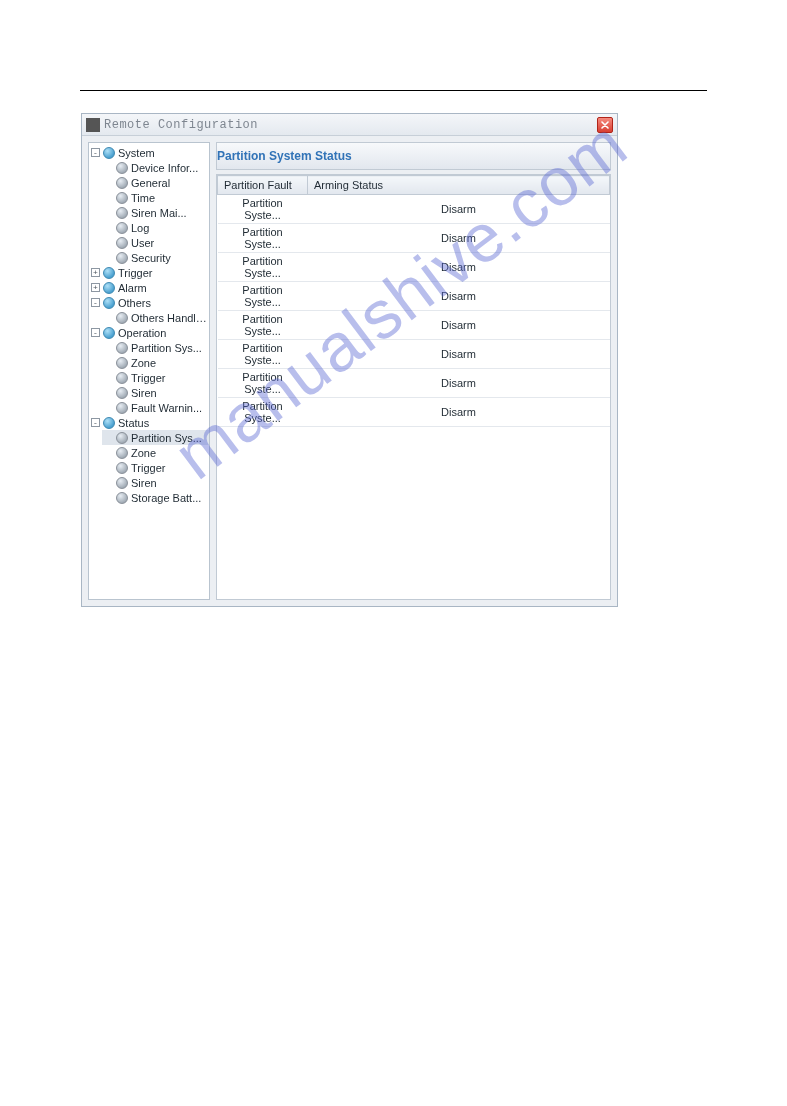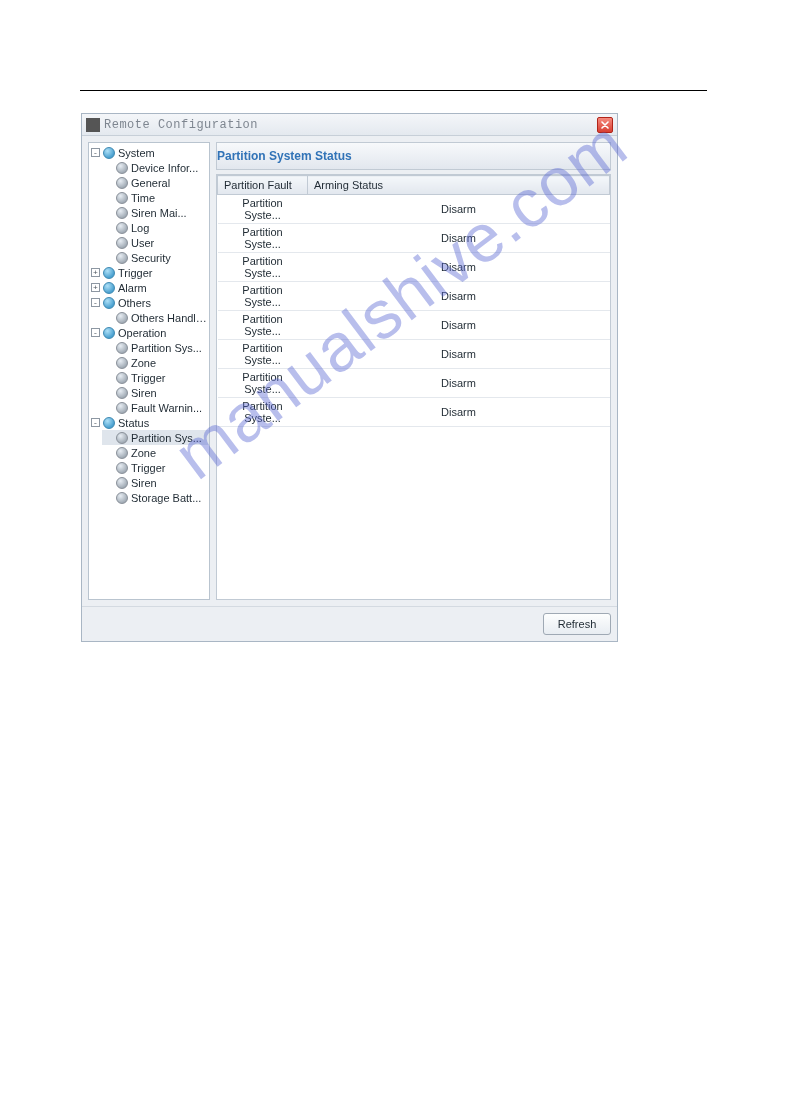--- a/index.html
+++ b/index.html
@@ -447,19 +447,16 @@
               <tr>
                 <td>Partition Syste...</td>
                 <td>Disarm</td>
               </tr>
             </tbody>
         </table>
       </div>
     </div>
   </div>
 
-  <div class="footer">
-    <button class="btn">Refresh</button>
-  </div>
 
 </div>
 
 <div class="watermark">manualshive.com</div>
 
 </body></html>

